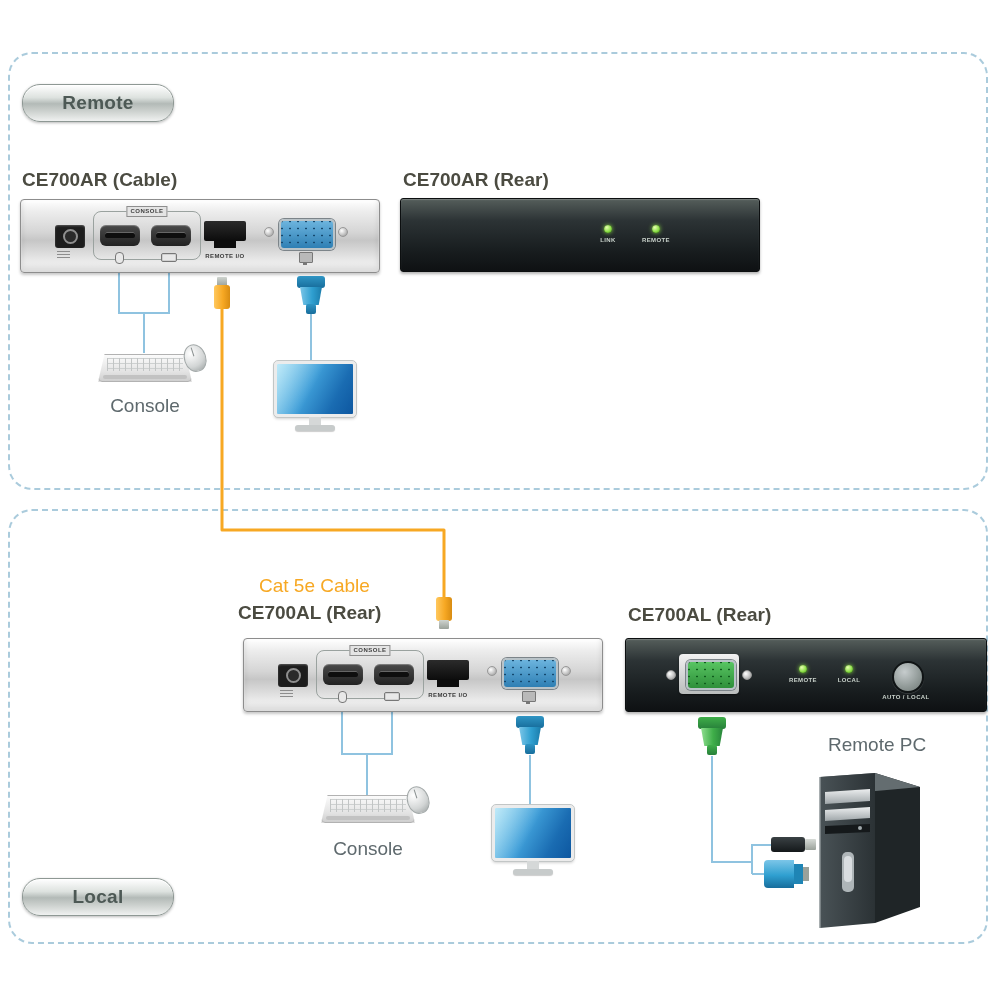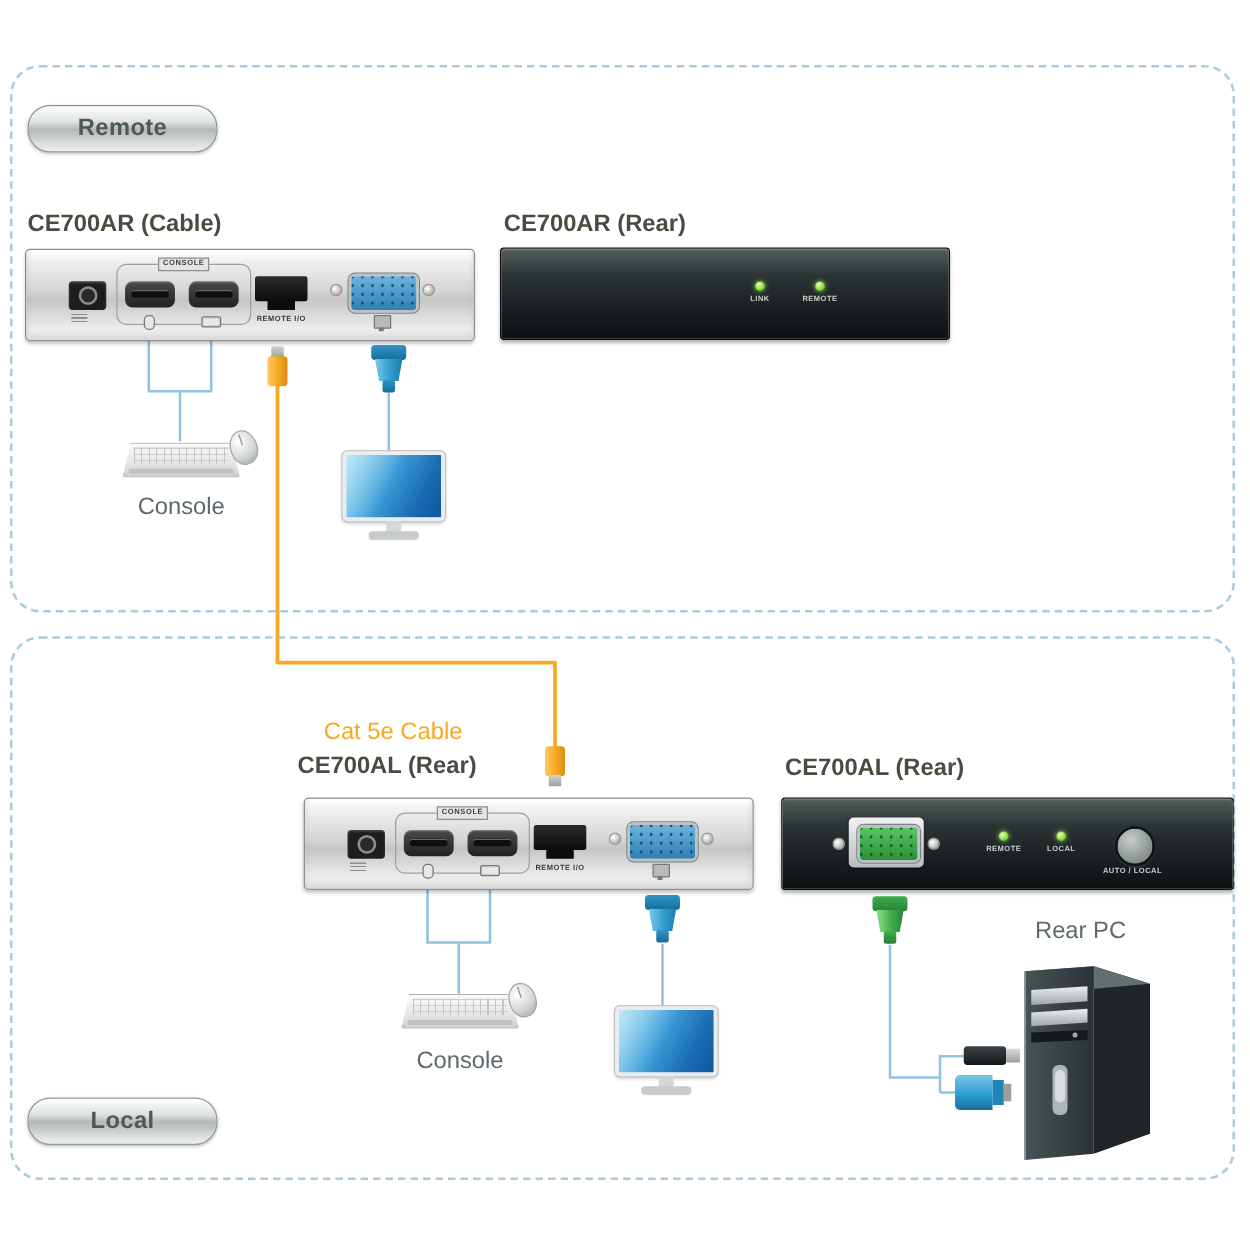--- a/index.html
+++ b/index.html
@@ -144,21 +144,21 @@
       <span>Local</span>
     </div>
 
   <div class="title" style="left:22px;top:169px;">CE700AR (Cable)</div>
   <div class="title" style="left:403px;top:169px;">CE700AR (Rear)</div>
   <div class="title" style="left:238px;top:602px;">CE700AL (Rear)</div>
   <div class="title" style="left:628px;top:604px;">CE700AL (Rear)</div>
   <div class="olabel" style="left:247px;top:575px;margin-left:12px;">Cat 5e Cable</div>
   <div class="glabel" style="left:99px;top:395px;width:92px;text-align:center;">Console</div>
   <div class="glabel" style="left:322px;top:838px;width:92px;text-align:center;">Console</div>
-  <div class="glabel" style="left:828px;top:734px;">Rear PC</div>
+  <div class="glabel" style="left:828px;top:734px;">Remote PC</div>
 
   <div class="dev-rear" style="left:20px;top:199px;width:358px;height:72px;">
     <div class="dc-jack" style="left:34px;top:25px;"></div>
     <div class="dc-marks" style="left:36px;top:51px;"></div>
     <div class="con-group" style="left:72px;top:11px;width:106px;height:47px;">
       <div class="con-tag">CONSOLE</div>
       <div class="usb-port" style="left:6px;top:13px;"></div>
       <div class="usb-port" style="left:57px;top:13px;"></div>
     </div>
     <div class="mouse-ic" style="left:94px;top:52px;"></div>

